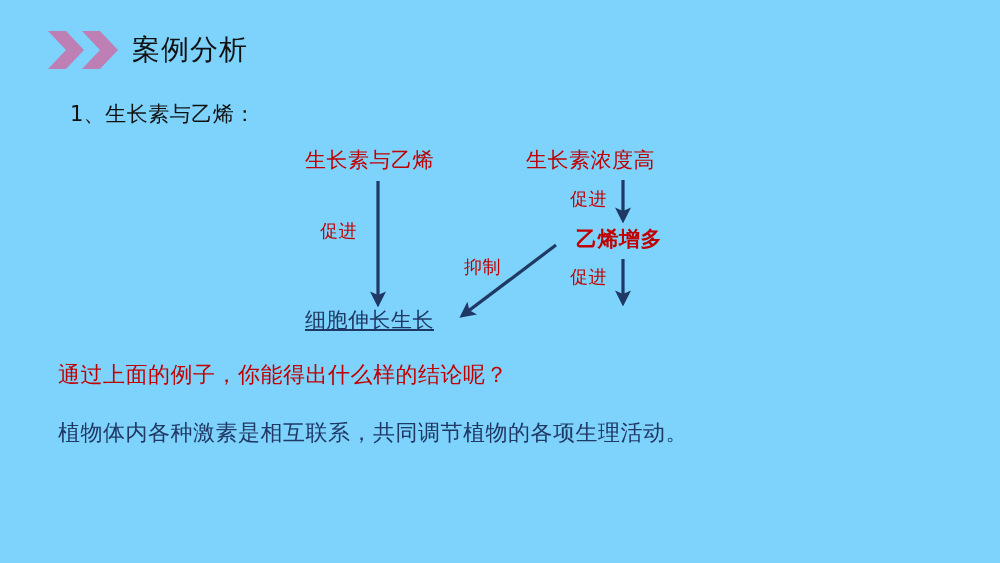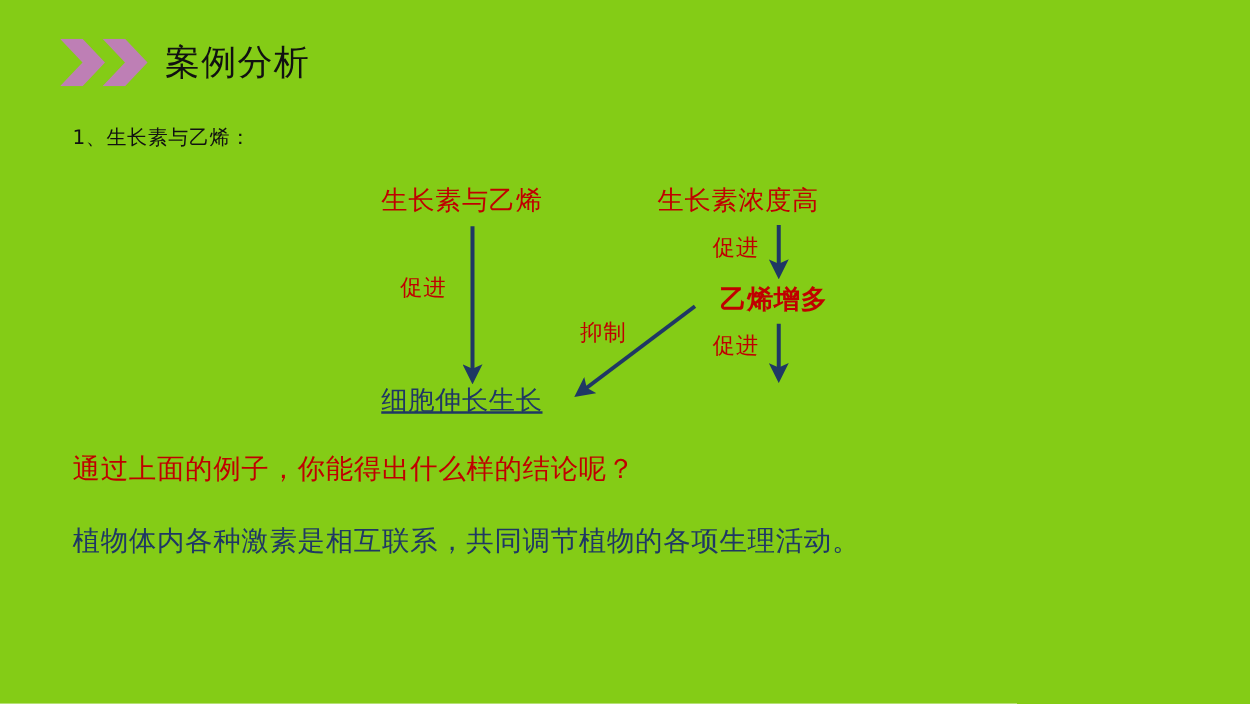--- a/index.html
+++ b/index.html
@@ -8,21 +8,21 @@
     padding: 0;
     background: #ffffff;
   }
   body {
     font-family: "DejaVu Sans", "Liberation Sans", sans-serif;
   }
   #slide {
     position: relative;
     width: 1000px;
     height: 563px;
-    background: #84cc16;
+    background: #7dd3fc;
     overflow: hidden;
   }
 
   
   #title-block {
     position: absolute;
     left: 48px;
     top: 26px;
     display: flex;
     align-items: center;
@@ -40,23 +40,23 @@
     line-height: 1;
     font-weight: 400;
     color: #111111;
     letter-spacing: 1px;
     white-space: nowrap;
   }
 
   
   #subtitle {
     position: absolute;
-    left: 58px;
+    left: 70px;
     top: 100px;
-    font-size: 16px;
+    font-size: 21px;
     color: #111111;
     white-space: nowrap;
     letter-spacing: 0.5px;
   }
 
   
   #diagram {
     position: absolute;
     left: 0;
     top: 0;

